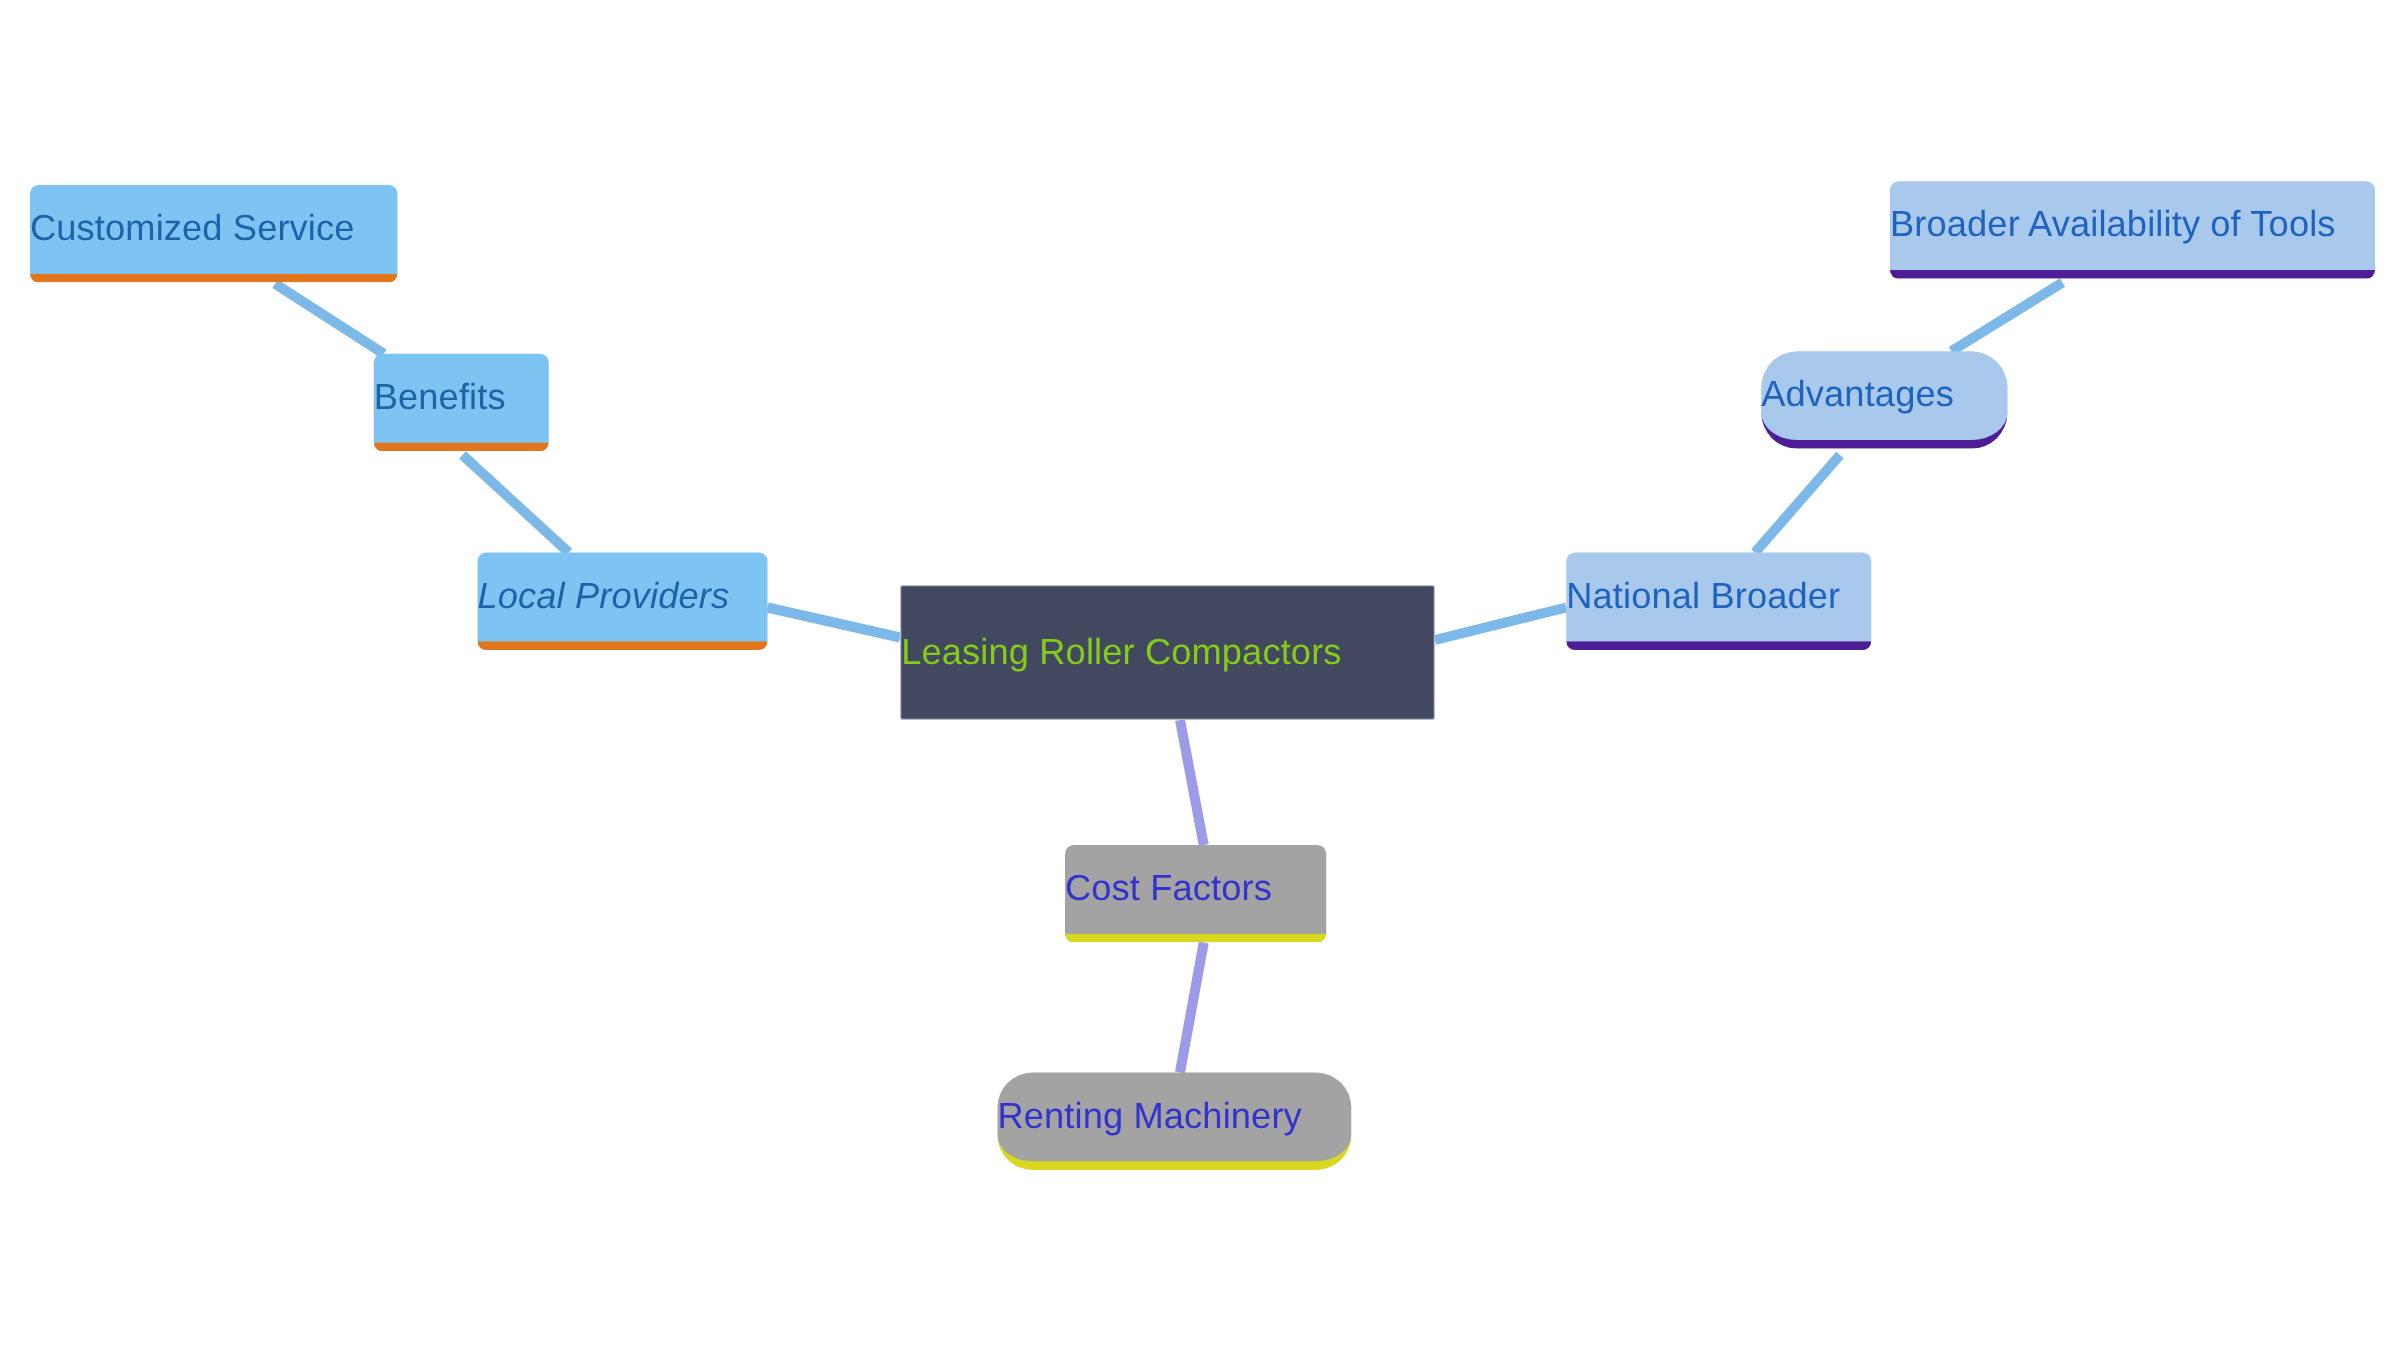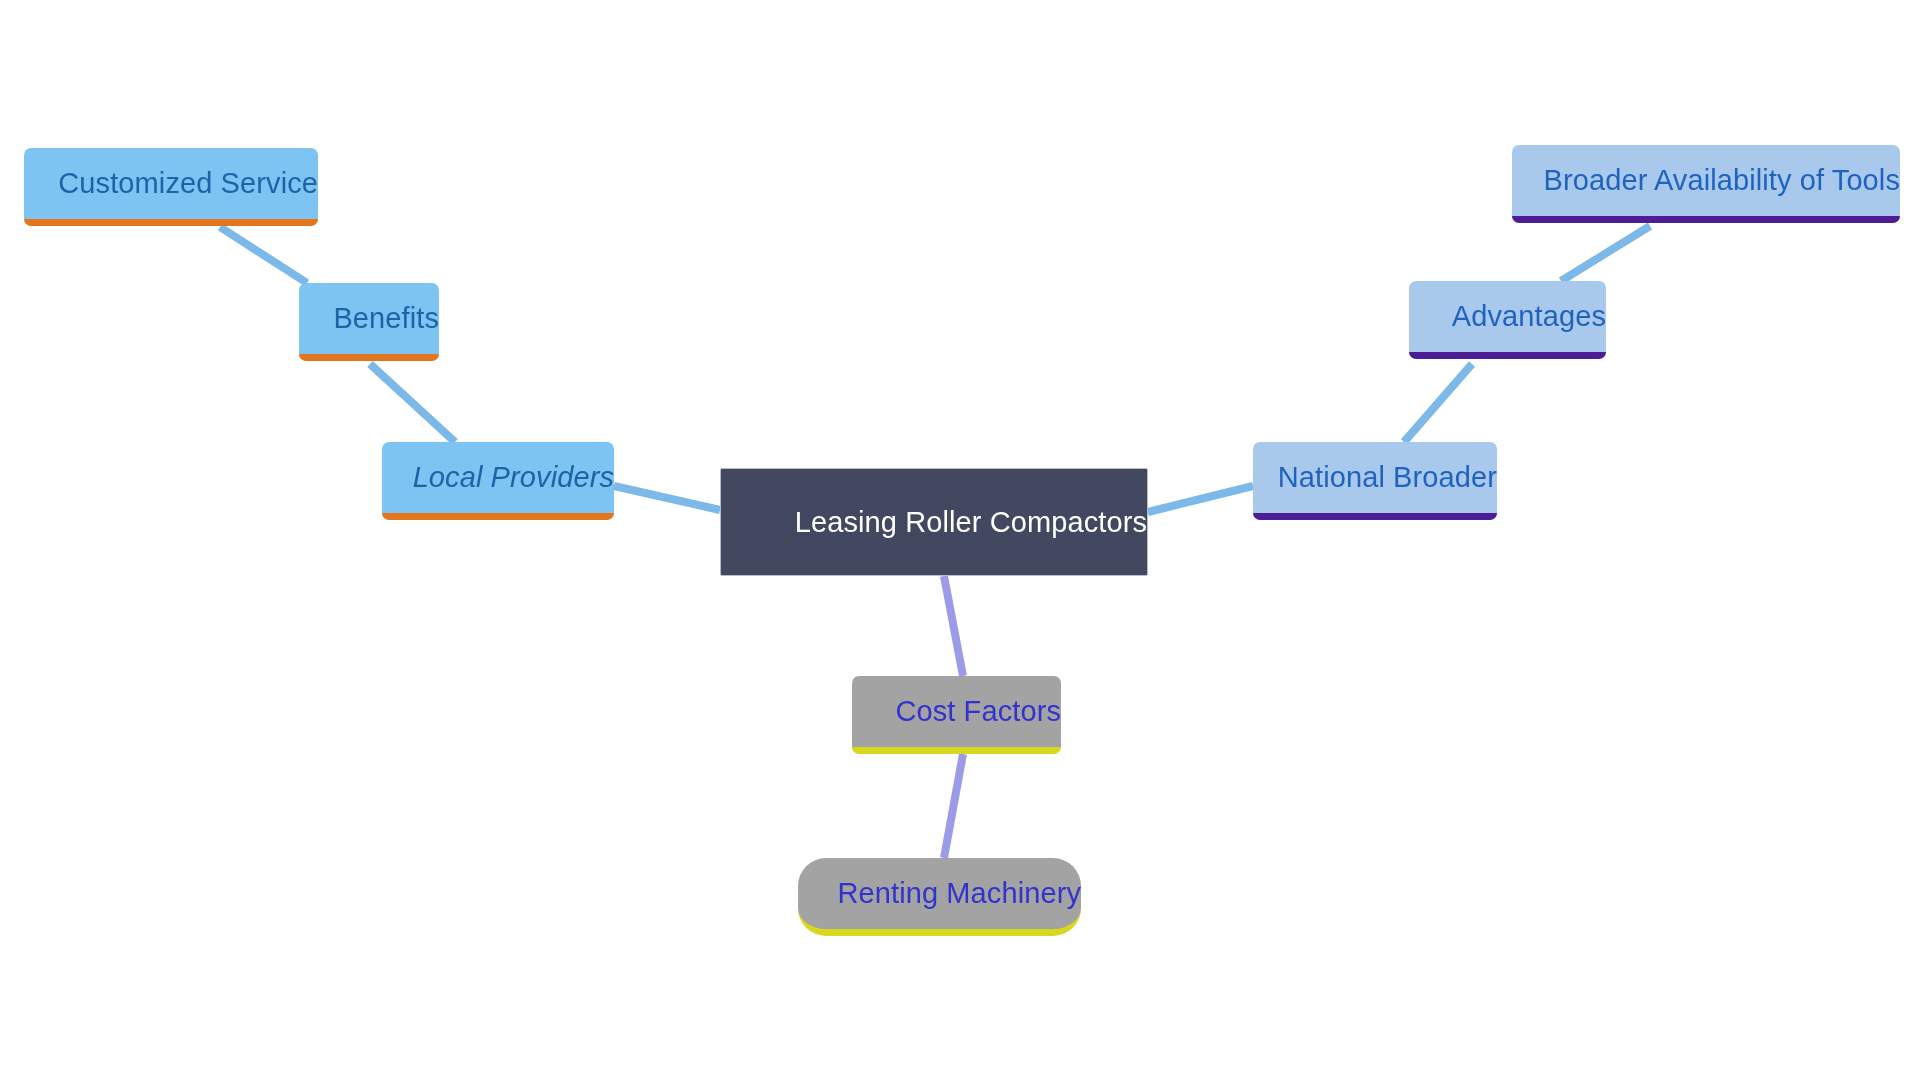--- a/index.html
+++ b/index.html
@@ -26,33 +26,33 @@
     top: 0;
     width: 1920px;
     height: 1080px;
     pointer-events: none;
   }
   .node {
     position: absolute;
     box-sizing: border-box;
     display: flex;
     align-items: center;
-    justify-content: flex-end;
+    justify-content: flex-start;
     border-radius: 7px;
     white-space: nowrap;
     letter-spacing: 0.1px;
   }
   .node .node-label {
     display: block;
     line-height: 1;
   }
   
   .node-root {
     background: #424860;
-    color: #ffffff;
+    color: #84cc16;
     border-radius: 2px;
     border: 1px solid #b9bcc7;
     font-size: 29px;
   }
   
   .node-blue-a {
     background: #7ec4f2;
     color: #1c64a8;
     border-bottom: 7px solid #e2761d;
     font-size: 29px;
@@ -95,21 +95,21 @@
       </div>
       <div class="node node-blue-a" style="left: 299px; top: 283px; width: 140px; height: 78px;">
         <span class="node-label">Benefits</span>
       </div>
       <div class="node node-blue-a" style="left: 382px; top: 442px; width: 232px; height: 78px; font-style: italic;">
         <span class="node-label">Local Providers</span>
       </div>
       <div class="node node-blue-b" style="left: 1512px; top: 145px; width: 388px; height: 78px;">
         <span class="node-label">Broader Availability of Tools</span>
       </div>
-      <div class="node node-blue-b" style="left: 1409px; top: 281px; width: 197px; height: 78px;">
+      <div class="node node-blue-b" style="left: 1409px; top: 281px; width: 197px; height: 78px; border-radius: 29px;">
         <span class="node-label">Advantages</span>
       </div>
       <div class="node node-blue-b" style="left: 1253px; top: 442px; width: 244px; height: 78px;">
         <span class="node-label">National Broader</span>
       </div>
       <div class="node node-purple" style="left: 852px; top: 676px; width: 209px; height: 78px;">
         <span class="node-label">Cost Factors</span>
       </div>
       <div class="node node-purple" style="left: 798px; top: 858px; width: 283px; height: 78px; border-radius: 28px;">
         <span class="node-label">Renting Machinery</span>

